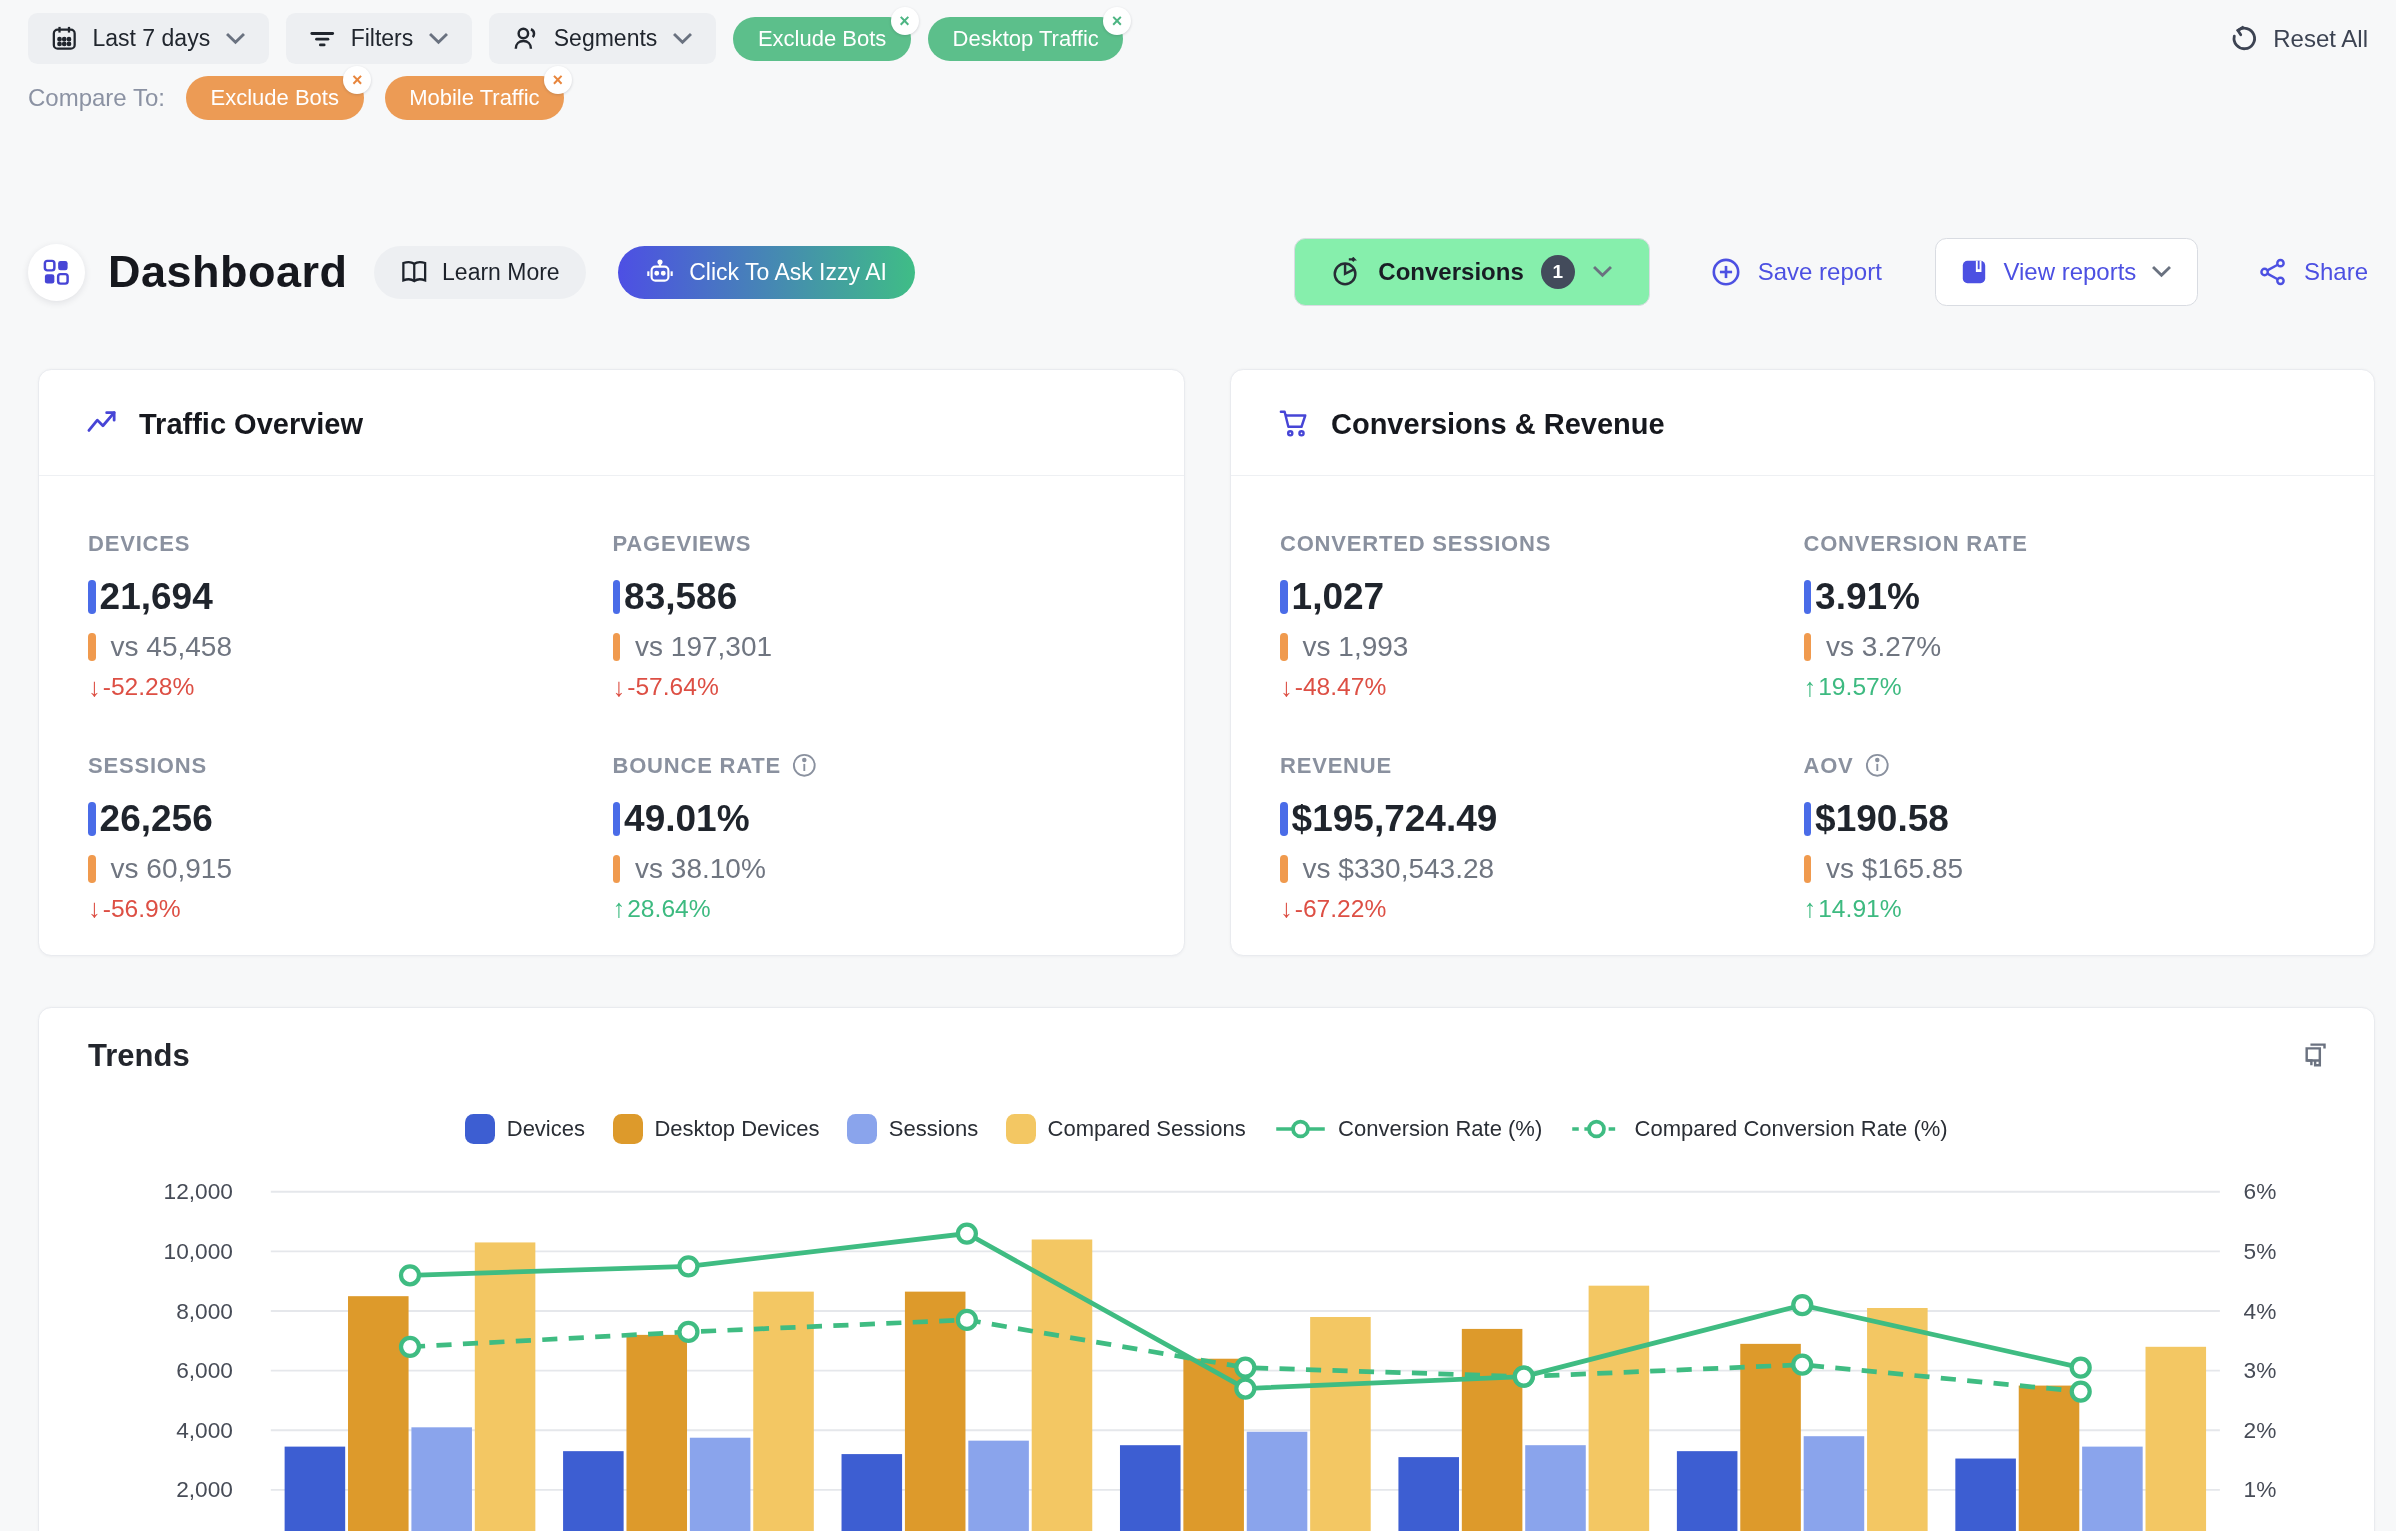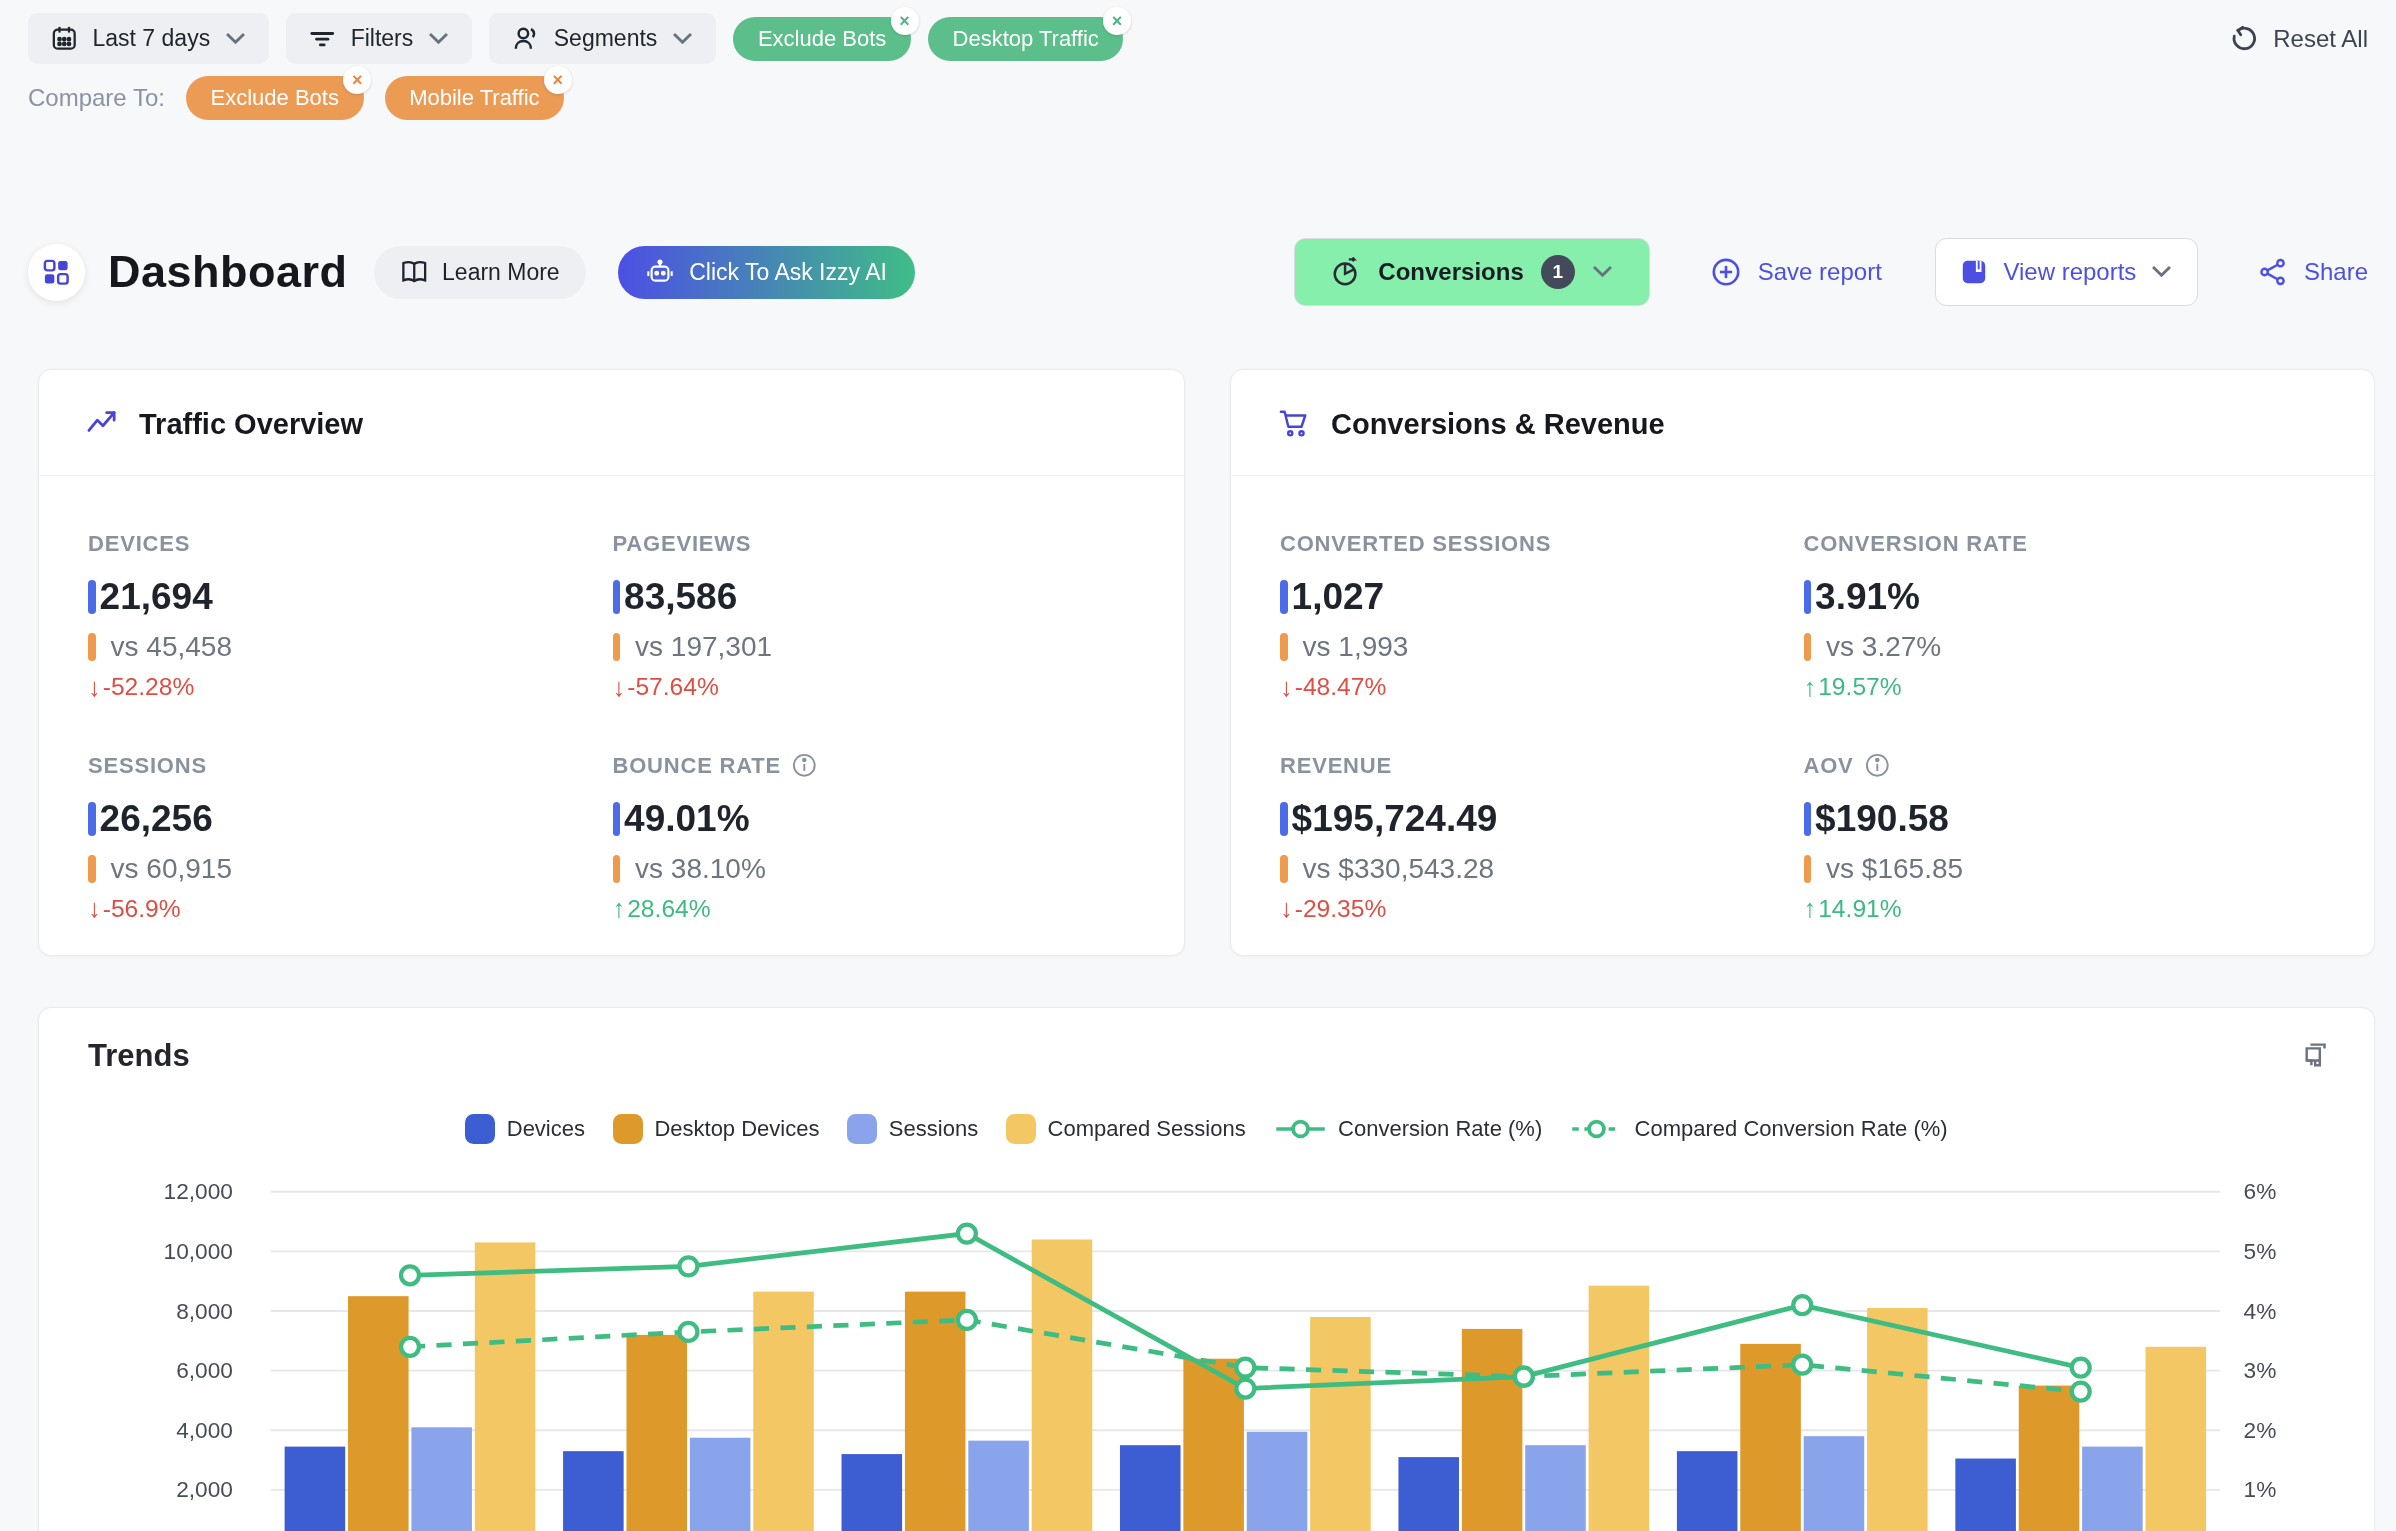--- a/index.html
+++ b/index.html
@@ -434,21 +434,21 @@
       <div class="tile-value-row">
           <span class="vbar blue"></span>
           <span class="tile-value">$195,724.49</span>
         </div>
       <div class="tile-vs-row">
           <span class="vbar orange"></span>
           <span class="tile-vs">vs $330,543.28</span>
         </div>
       <div class="tile-delta down">
           <span class="arrow">↓</span>
-          <span class="dval">-29.35%</span>
+          <span class="dval">-67.22%</span>
         </div>
     </div>
 
     <div class="tile">
       <div class="tile-label-row">
         <span class="tile-label">AOV</span>
         <span class="info-icon">
           <svg width="24.6" height="24.6" viewBox="0 0 26 26" fill="none" stroke="#8a919f" stroke-width="2">
               <circle cx="13" cy="13" r="11"></circle>
               <line x1="13" y1="11.5" x2="13" y2="19"></line>

